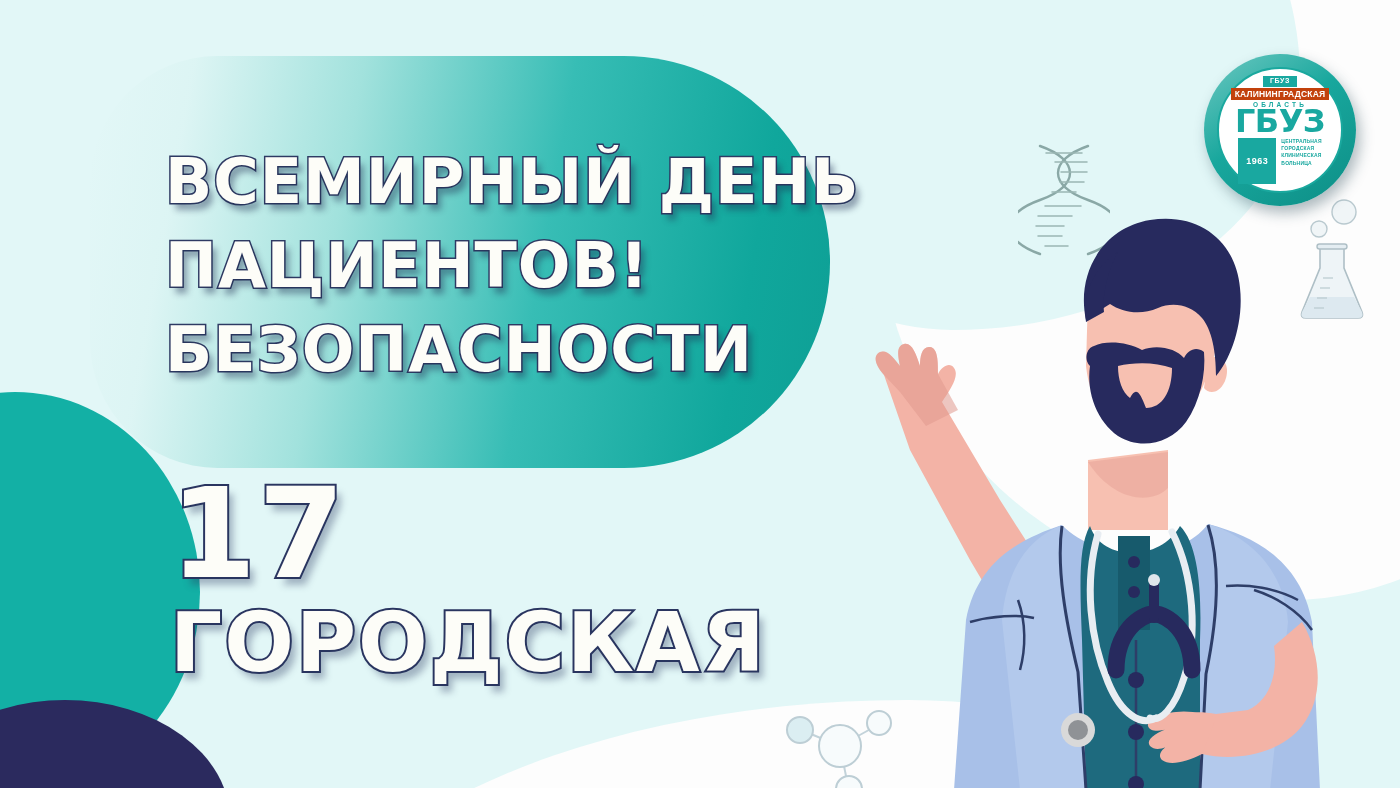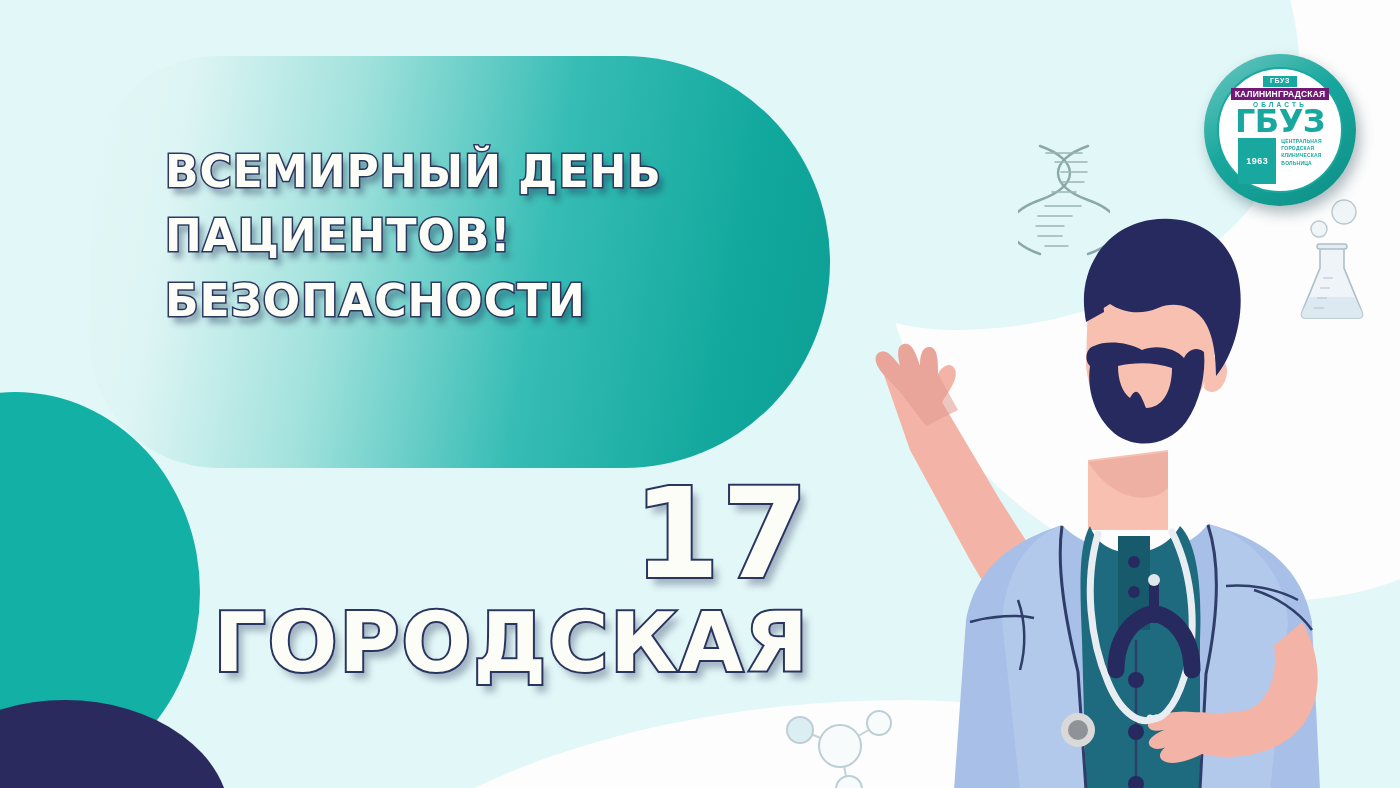--- a/index.html
+++ b/index.html
@@ -72,37 +72,37 @@
   
   .headline {
     position:absolute;
     left:165px; top:148px;
     width:700px;
     z-index:6;
   }
   .headline .line {
     font-family:"DejaVu Sans", sans-serif;
     font-weight:bold;
-    font-size:44px;
+    font-size:62px;
     line-height:1.1;
     letter-spacing:1px;
     color:#fdfdf8;
     -webkit-text-stroke:3px #2e3a63;
     paint-order:stroke fill;
     text-shadow:5px 7px 6px rgba(30,45,80,0.42);
     white-space:nowrap;
     margin-bottom:16px;
   }
 
   
   .date-block {
     position:absolute;
     left:170px; top:472px;
     width:640px;
-    text-align:right;
+    text-align:left;
     z-index:6;
   }
   .date-day {
     font-family:"DejaVu Sans", sans-serif;
     font-weight:bold;
     font-size:124px;
     line-height:1;
     color:#fdfdf8;
     -webkit-text-stroke:4px #2a3560;
     paint-order:stroke fill;
@@ -142,21 +142,21 @@
     align-items:center; justify-content:center;
     position:relative;
   }
   .lg-gbuz {
     background:#19a8a0; color:#fff;
     font-size:7px; font-weight:bold;
     padding:1px 7px; letter-spacing:.6px;
     line-height:1.25;
   }
   .lg-kalin {
-    background:#701a75; color:#fff;
+    background:#c2410c; color:#fff;
     font-size:8.5px; font-weight:bold;
     padding:1px 4px; letter-spacing:.2px;
     margin-top:1px; line-height:1.25;
   }
   .lg-oblast {
     color:#19a8a0; font-size:6.5px;
     font-weight:bold; letter-spacing:3.2px;
     margin-top:1px;
   }
   .lg-cgkb {

